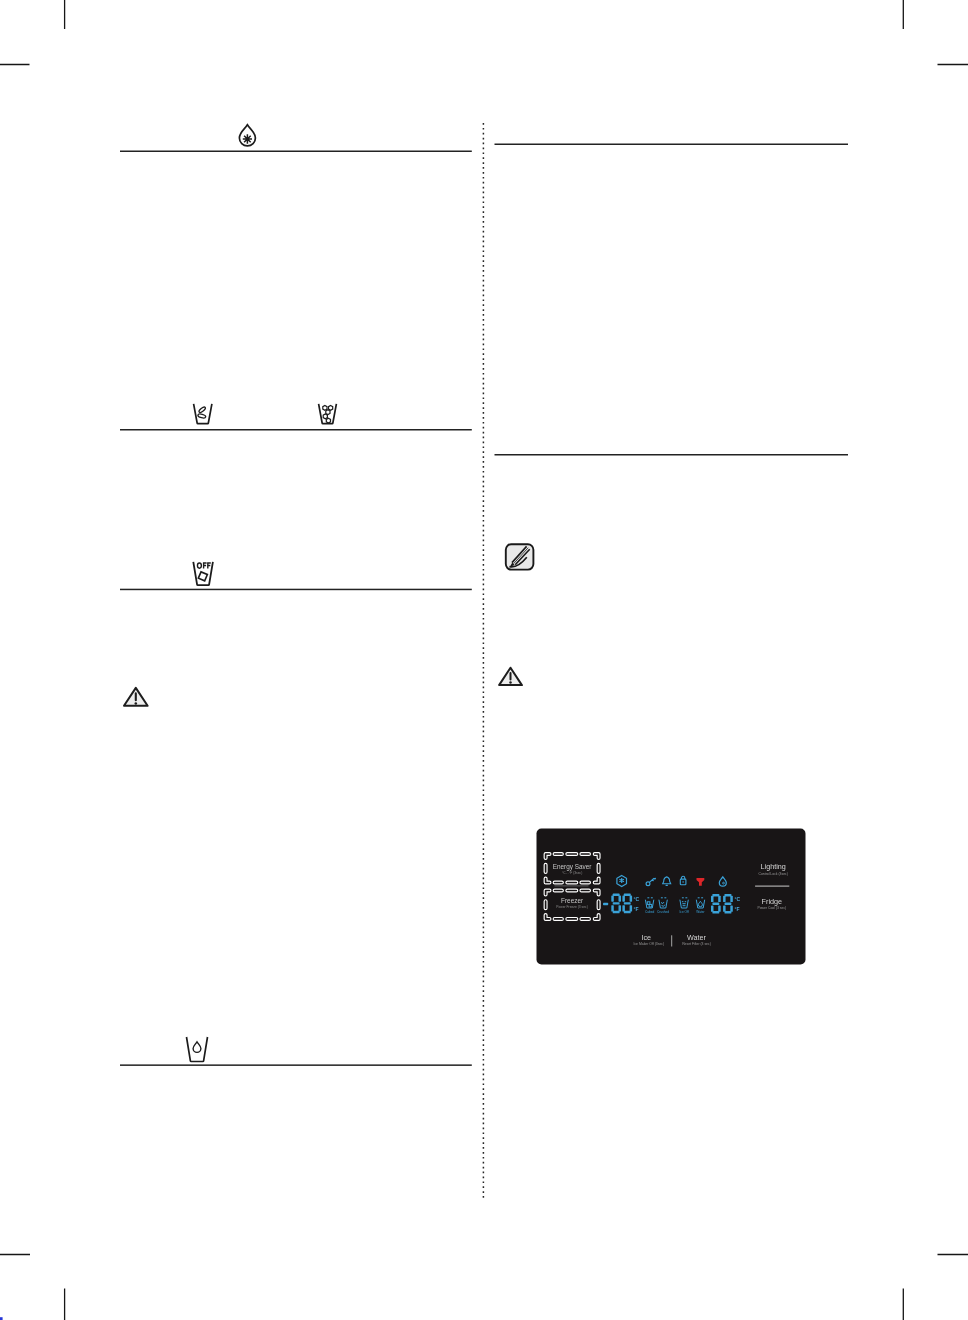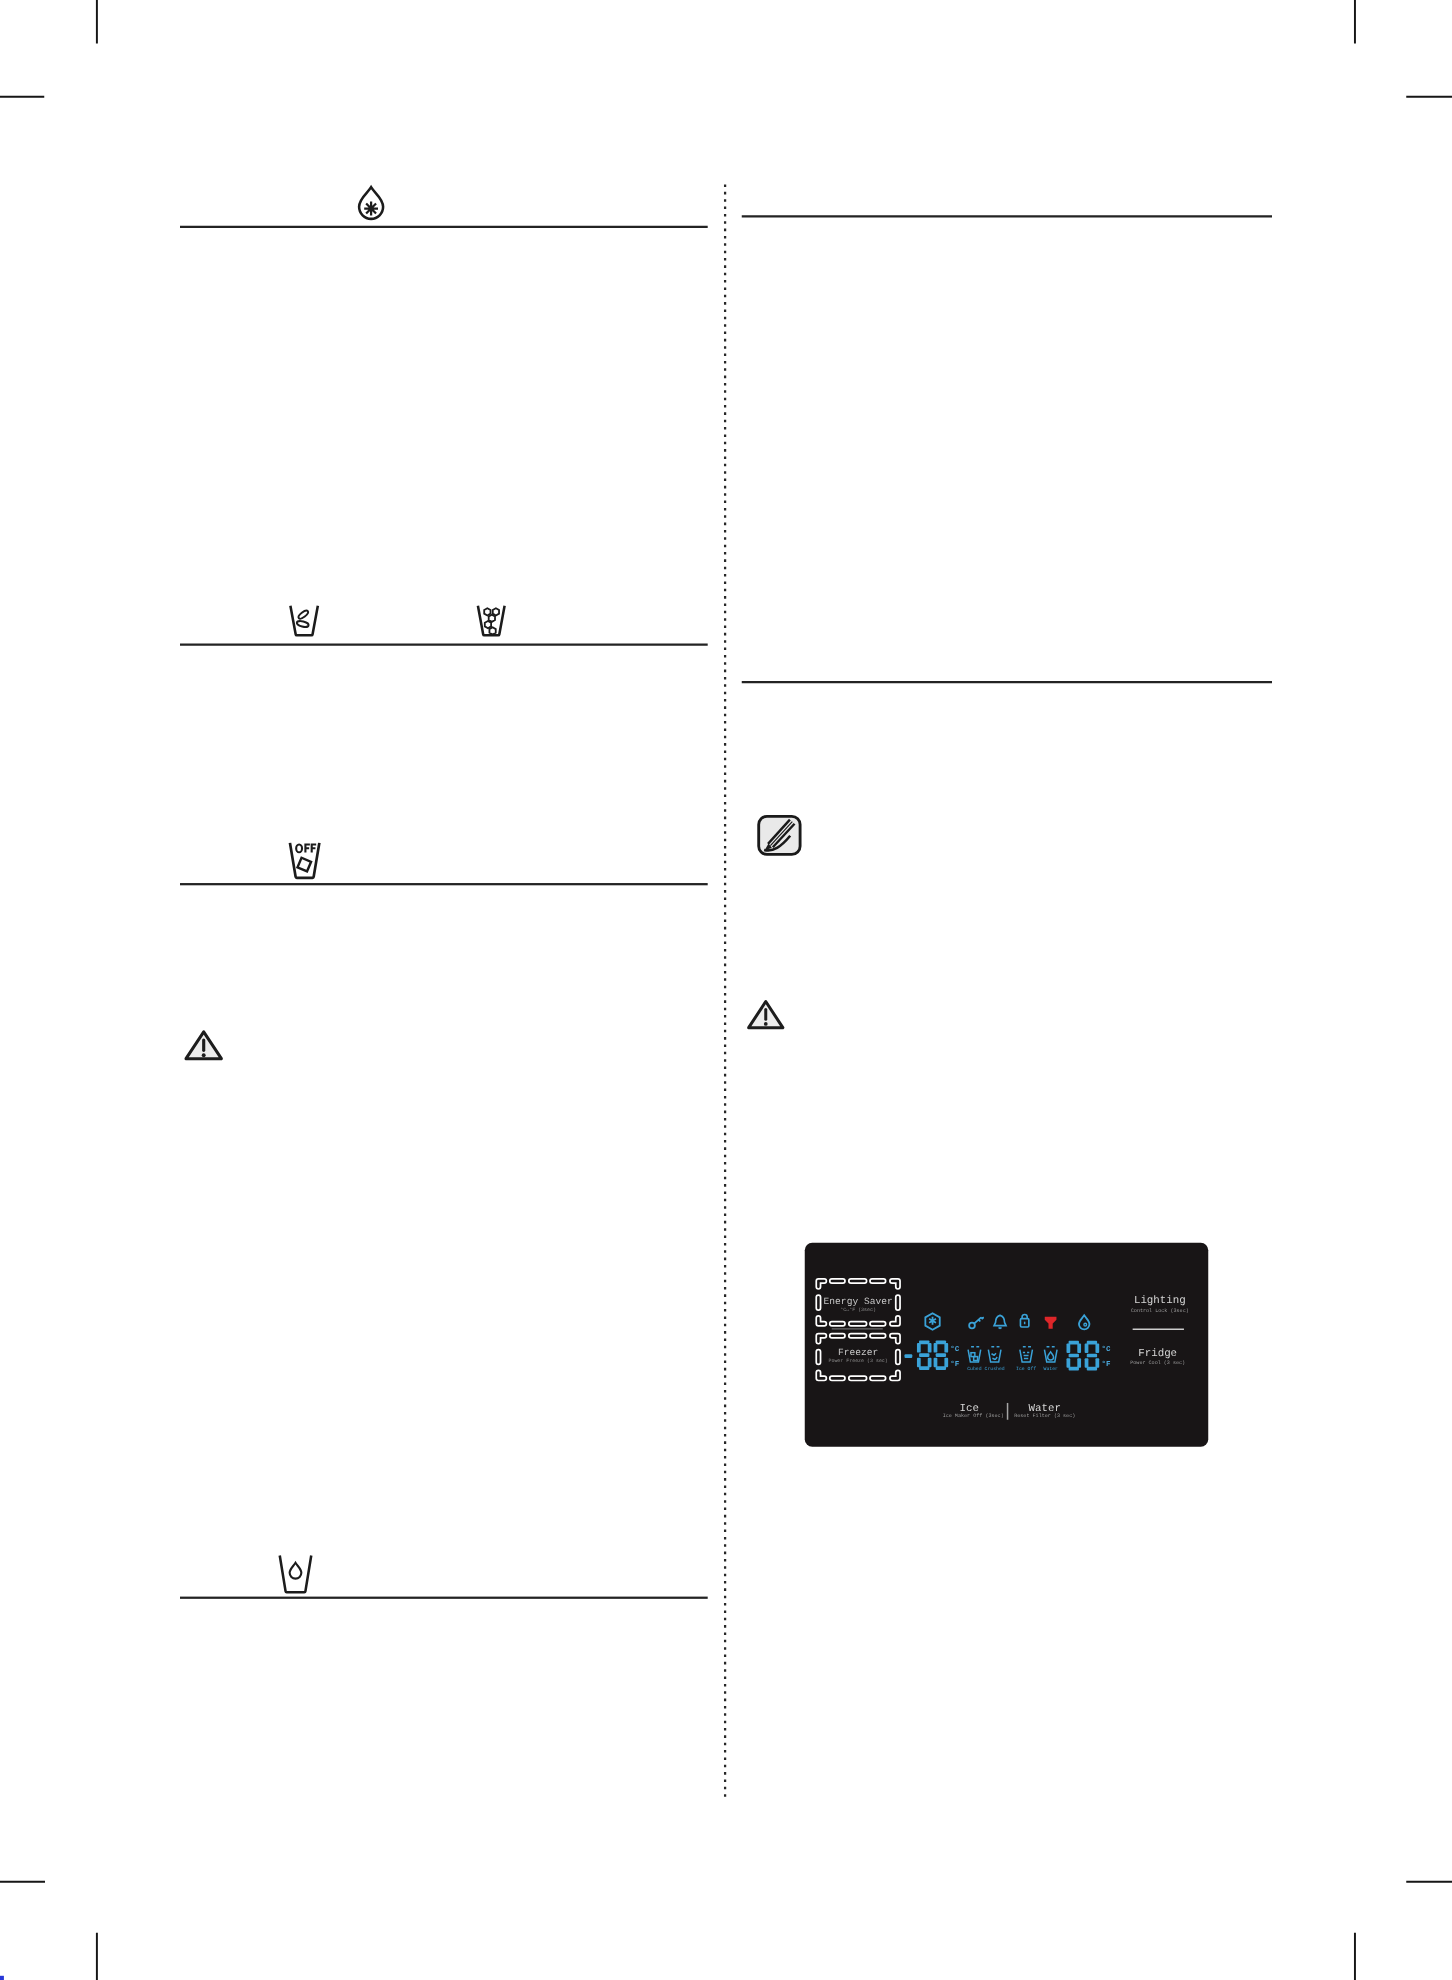--- a/index.html
+++ b/index.html
@@ -1,16 +1,16 @@
 <!DOCTYPE html>
 <html><head>
 <meta charset="utf-8">
 <style>
 html,body{margin:0;padding:0;background:#ffffff;}
-#page{position:relative;width:968px;height:1320px;background:#ffffff;overflow:hidden;font-family:Liberation Mono, monospace;}
+#page{position:relative;width:968px;height:1320px;background:#ffffff;overflow:hidden;font-family:Liberation Sans, sans-serif;}
 svg{display:block;}
 </style>
 </head>
 <body>
 <div id="page">
 <svg width="968" height="1320" viewBox="0 0 968 1320" xmlns="http://www.w3.org/2000/svg">
 
 <rect x="0" y="0" width="968" height="1320" fill="#ffffff"></rect>
 
 <g stroke="#161616" stroke-width="1.3" fill="none">

